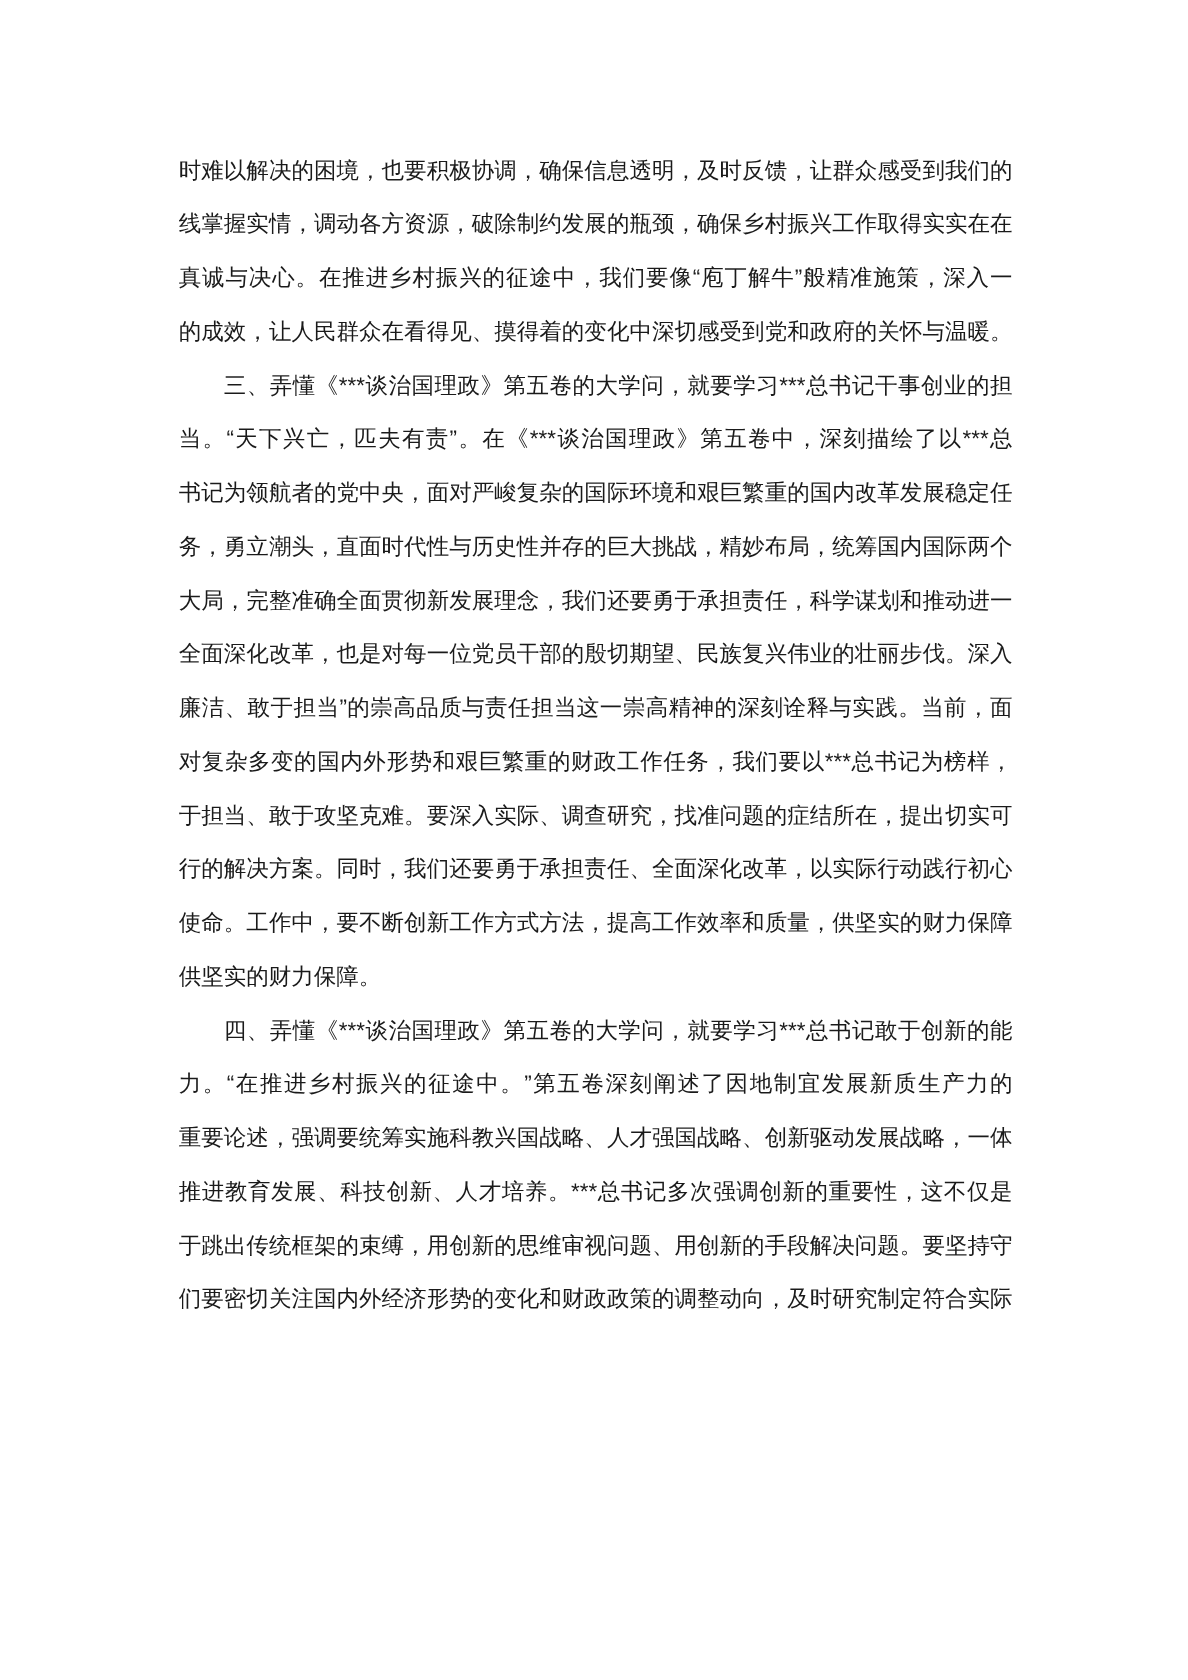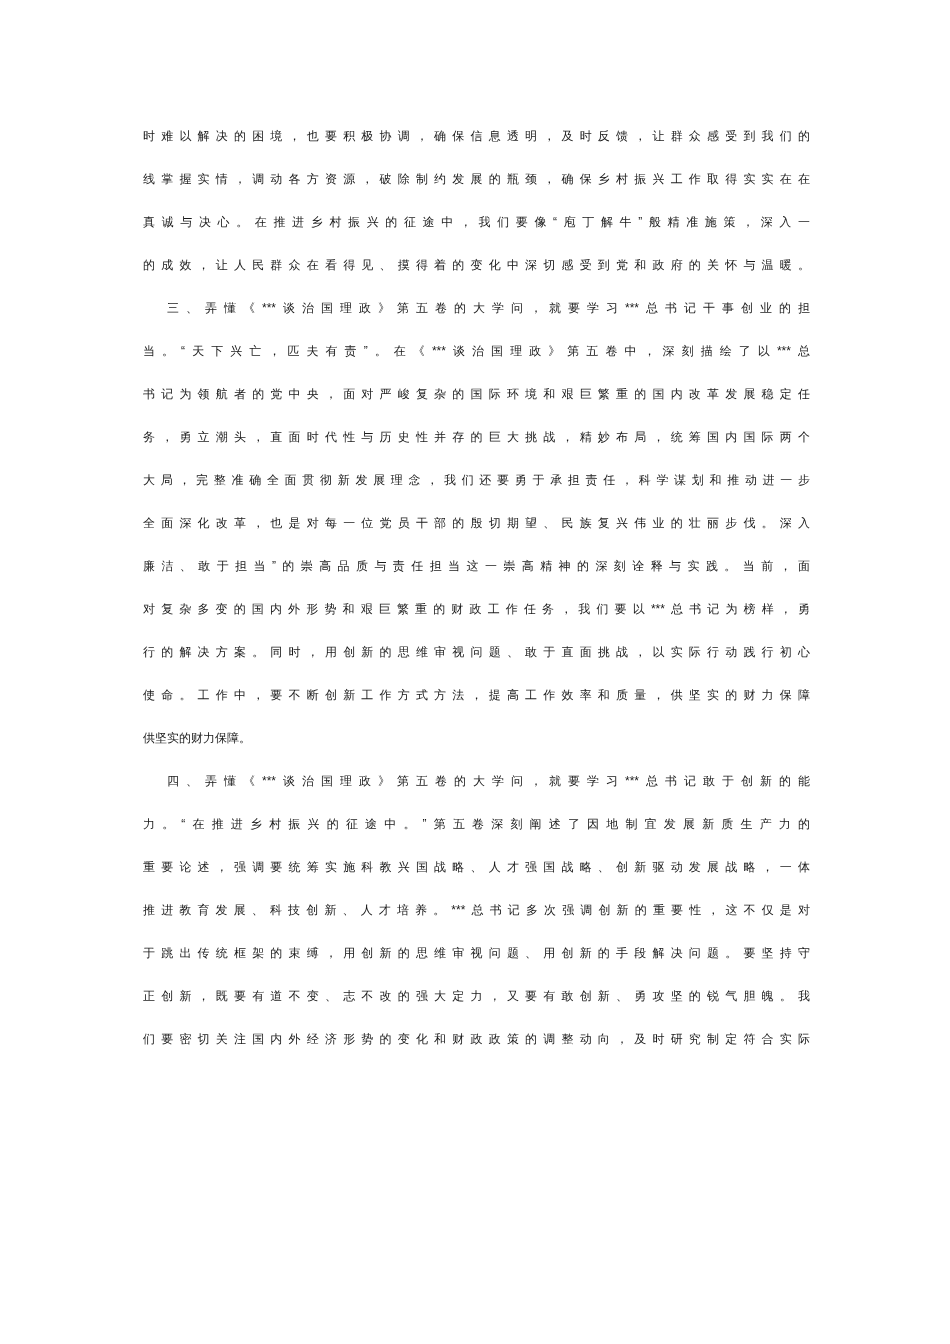--- a/index.html
+++ b/index.html
@@ -20,21 +20,21 @@
     position: absolute;
     left: 143px;
     top: 115px;
     width: 667px;
     color: #1a1a1a;
   }
   .paragraph { margin: 0; }
   .line {
     height: 43px;
     line-height: 43px;
-    font-size: 12px;
+    font-size: 18px;
     overflow: hidden;
     text-align: justify;
     text-align-last: justify;
     
     text-justify: inter-character;
   }
   .line.nofill {
     text-align: right;
     text-align-last: left;
   }
@@ -55,27 +55,27 @@
       </div>
       <div class="paragraph">
         <div class="line indent">三、弄懂《***谈治国理政》第五卷的大学问，就要学习***总书记干事创业的担</div>
         <div class="line">当。“天下兴亡，匹夫有责”。在《***谈治国理政》第五卷中，深刻描绘了以***总</div>
         <div class="line">书记为领航者的党中央，面对严峻复杂的国际环境和艰巨繁重的国内改革发展稳定任</div>
         <div class="line">务，勇立潮头，直面时代性与历史性并存的巨大挑战，精妙布局，统筹国内国际两个</div>
         <div class="line">大局，完整准确全面贯彻新发展理念，我们还要勇于承担责任，科学谋划和推动进一步</div>
         <div class="line">全面深化改革，也是对每一位党员干部的殷切期望、民族复兴伟业的壮丽步伐。深入</div>
         <div class="line">廉洁、敢于担当”的崇高品质与责任担当这一崇高精神的深刻诠释与实践。当前，面</div>
         <div class="line">对复杂多变的国内外形势和艰巨繁重的财政工作任务，我们要以***总书记为榜样，勇</div>
-        <div class="line">行的解决方案。同时，用创新的思维审视问题、敢于直面挑战，以实际行动践行初心</div>
+        <div class="line">于担当、敢于攻坚克难。要深入实际、调查研究，找准问题的症结所在，提出切实可</div>
+        <div class="line">行的解决方案。同时，我们还要勇于承担责任、全面深化改革，以实际行动践行初心</div>
         <div class="line">使命。工作中，要不断创新工作方式方法，提高工作效率和质量，供坚实的财力保障</div>
         <div class="line nofill">供坚实的财力保障。</div>
       </div>
       <div class="paragraph">
         <div class="line indent">四、弄懂《***谈治国理政》第五卷的大学问，就要学习***总书记敢于创新的能</div>
         <div class="line">力。“在推进乡村振兴的征途中。”第五卷深刻阐述了因地制宜发展新质生产力的</div>
         <div class="line">重要论述，强调要统筹实施科教兴国战略、人才强国战略、创新驱动发展战略，一体</div>
         <div class="line">推进教育发展、科技创新、人才培养。***总书记多次强调创新的重要性，这不仅是对</div>
         <div class="line">于跳出传统框架的束缚，用创新的思维审视问题、用创新的手段解决问题。要坚持守</div>
-        <div class="line">正创新，既要有道不变、志不改的强大定力，又要有敢创新、勇攻坚的锐气胆魄。我</div>
         <div class="line">们要密切关注国内外经济形势的变化和财政政策的调整动向，及时研究制定符合实际</div>
       </div>
     </div>
 </div>
 
 </body></html>

